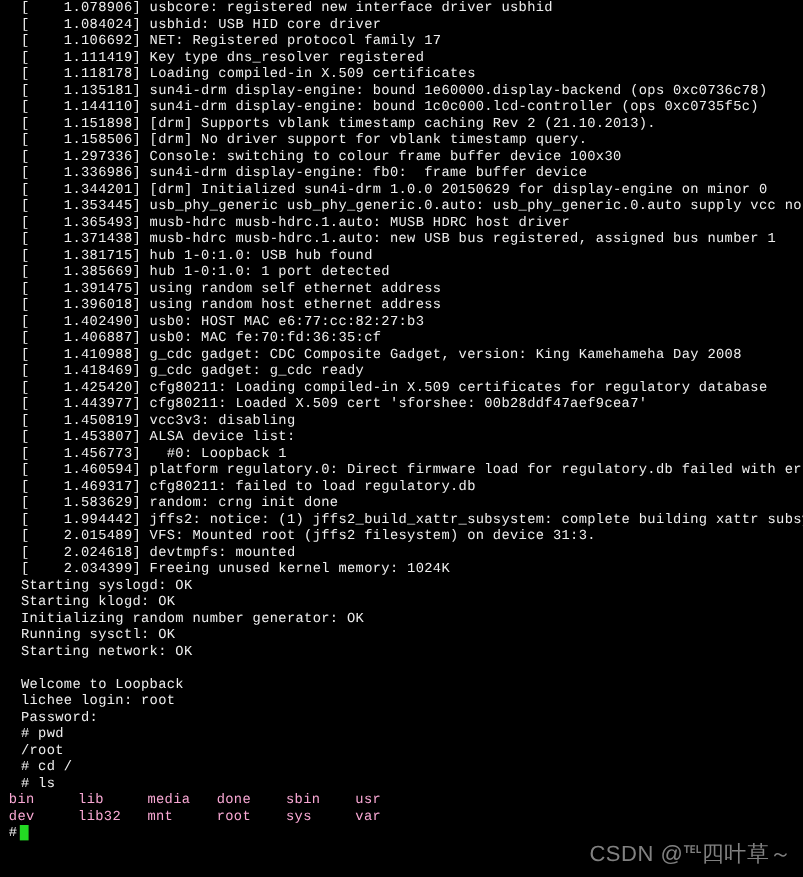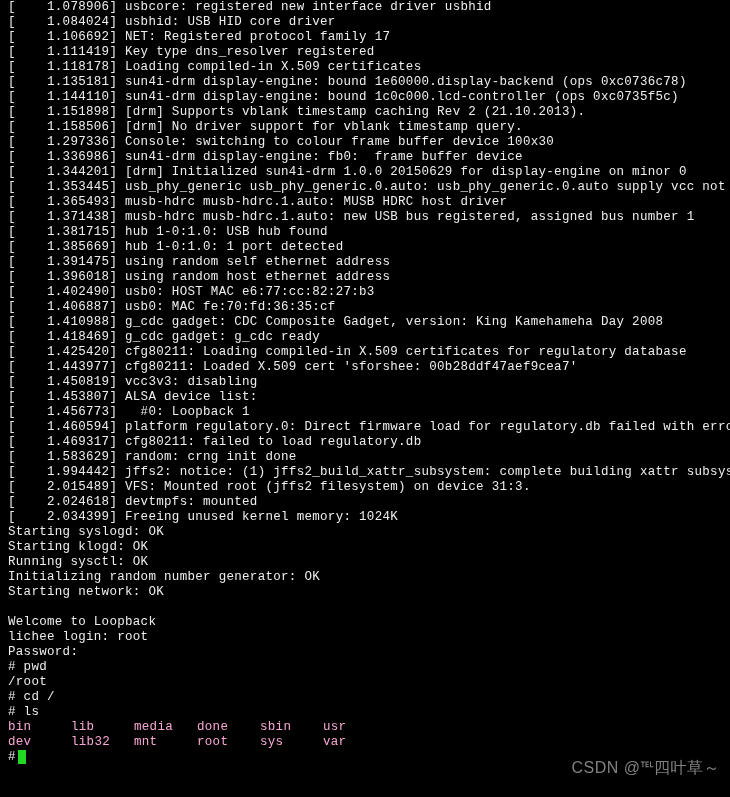--- a/index.html
+++ b/index.html
@@ -9,49 +9,49 @@
       font-family: Consolas, 'Courier New', monospace;
       font-size: 12.5px;
       line-height: 15px;
       letter-spacing: 0.3px;
       width: 730px;
       height: 797px;
       overflow: hidden;
       padding: 0 8px;
       position: relative;
     }
-    .log { white-space: pre; }
+    .log { white-space: pre; margin-left: 11px; }
     .line { display: block; }
     .dir-row { display: flex; }
     .dir-col { width: 63px; color: #f9a8d4; }
     .prompt-row { display: flex; }
     .cursor {
       display: inline-block;
       width: 8px;
       height: 14px;
       background: #23d923;
       margin-left: 2px;
       vertical-align: text-bottom;
     }
     .watermark {
       position: absolute;
-      bottom: 22px;
+      bottom: 12px;
       right: 10px;
       color: #b8b8b8;
       font-family: Arial, sans-serif;
-      font-size: 16px;
+      font-size: 20px;
       opacity: 0.7;
       letter-spacing: 0.5px;
     }
   </style>
 </head>
 <body>
 
 <div class="log" id="kernel"><div class="line">[    1.078906] usbcore: registered new interface driver usbhid</div><div class="line">[    1.084024] usbhid: USB HID core driver</div><div class="line">[    1.106692] NET: Registered protocol family 17</div><div class="line">[    1.111419] Key type dns_resolver registered</div><div class="line">[    1.118178] Loading compiled-in X.509 certificates</div><div class="line">[    1.135181] sun4i-drm display-engine: bound 1e60000.display-backend (ops 0xc0736c78)</div><div class="line">[    1.144110] sun4i-drm display-engine: bound 1c0c000.lcd-controller (ops 0xc0735f5c)</div><div class="line">[    1.151898] [drm] Supports vblank timestamp caching Rev 2 (21.10.2013).</div><div class="line">[    1.158506] [drm] No driver support for vblank timestamp query.</div><div class="line">[    1.297336] Console: switching to colour frame buffer device 100x30</div><div class="line">[    1.336986] sun4i-drm display-engine: fb0:  frame buffer device</div><div class="line">[    1.344201] [drm] Initialized sun4i-drm 1.0.0 20150629 for display-engine on minor 0</div><div class="line">[    1.353445] usb_phy_generic usb_phy_generic.0.auto: usb_phy_generic.0.auto supply vcc not found, usi</div><div class="line">[    1.365493] musb-hdrc musb-hdrc.1.auto: MUSB HDRC host driver</div><div class="line">[    1.371438] musb-hdrc musb-hdrc.1.auto: new USB bus registered, assigned bus number 1</div><div class="line">[    1.381715] hub 1-0:1.0: USB hub found</div><div class="line">[    1.385669] hub 1-0:1.0: 1 port detected</div><div class="line">[    1.391475] using random self ethernet address</div><div class="line">[    1.396018] using random host ethernet address</div><div class="line">[    1.402490] usb0: HOST MAC e6:77:cc:82:27:b3</div><div class="line">[    1.406887] usb0: MAC fe:70:fd:36:35:cf</div><div class="line">[    1.410988] g_cdc gadget: CDC Composite Gadget, version: King Kamehameha Day 2008</div><div class="line">[    1.418469] g_cdc gadget: g_cdc ready</div><div class="line">[    1.425420] cfg80211: Loading compiled-in X.509 certificates for regulatory database</div><div class="line">[    1.443977] cfg80211: Loaded X.509 cert 'sforshee: 00b28ddf47aef9cea7'</div><div class="line">[    1.450819] vcc3v3: disabling</div><div class="line">[    1.453807] ALSA device list:</div><div class="line">[    1.456773]   #0: Loopback 1</div><div class="line">[    1.460594] platform regulatory.0: Direct firmware load for regulatory.db failed with error -2</div><div class="line">[    1.469317] cfg80211: failed to load regulatory.db</div><div class="line">[    1.583629] random: crng init done</div><div class="line">[    1.994442] jffs2: notice: (1) jffs2_build_xattr_subsystem: complete building xattr subsystem, 0 of</div><div class="line">[    2.015489] VFS: Mounted root (jffs2 filesystem) on device 31:3.</div><div class="line">[    2.024618] devtmpfs: mounted</div><div class="line">[    2.034399] Freeing unused kernel memory: 1024K</div></div>
-<div class="log" id="startup"><div class="line">Starting syslogd: OK</div><div class="line">Starting klogd: OK</div><div class="line">Running sysctl: OK</div><div class="line">Initializing random number generator: OK</div><div class="line">Starting network: OK</div></div>
+<div class="log" id="startup"><div class="line">Starting syslogd: OK</div><div class="line">Starting klogd: OK</div><div class="line">Initializing random number generator: OK</div><div class="line">Running sysctl: OK</div><div class="line">Starting network: OK</div></div>
 <div class="log">&nbsp;</div>
 <div class="log">Welcome to Loopback</div>
 <div class="log">lichee login: root</div>
 <div class="log">Password:</div>
 <div class="log"># pwd</div>
 <div class="log">/root</div>
 <div class="log"># cd /</div>
 <div class="log"># ls</div>
 <div id="ls-out">
     <div class="dir-row">

